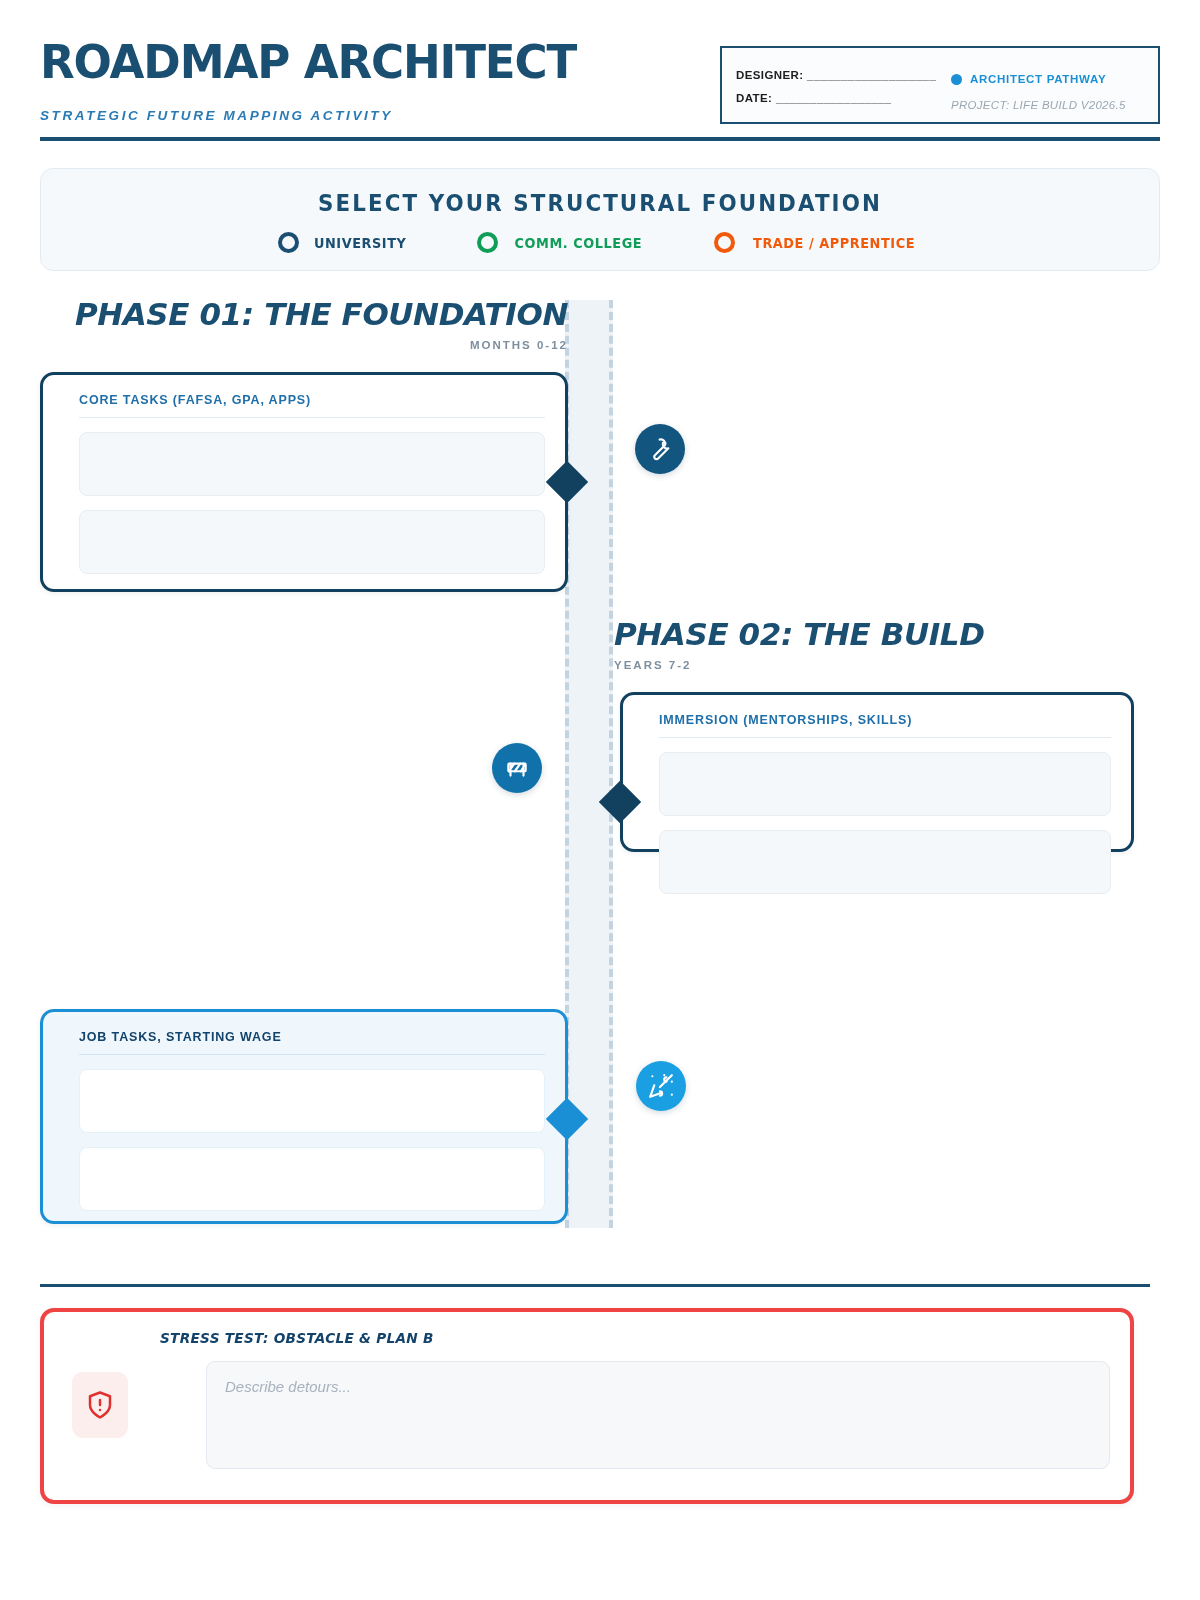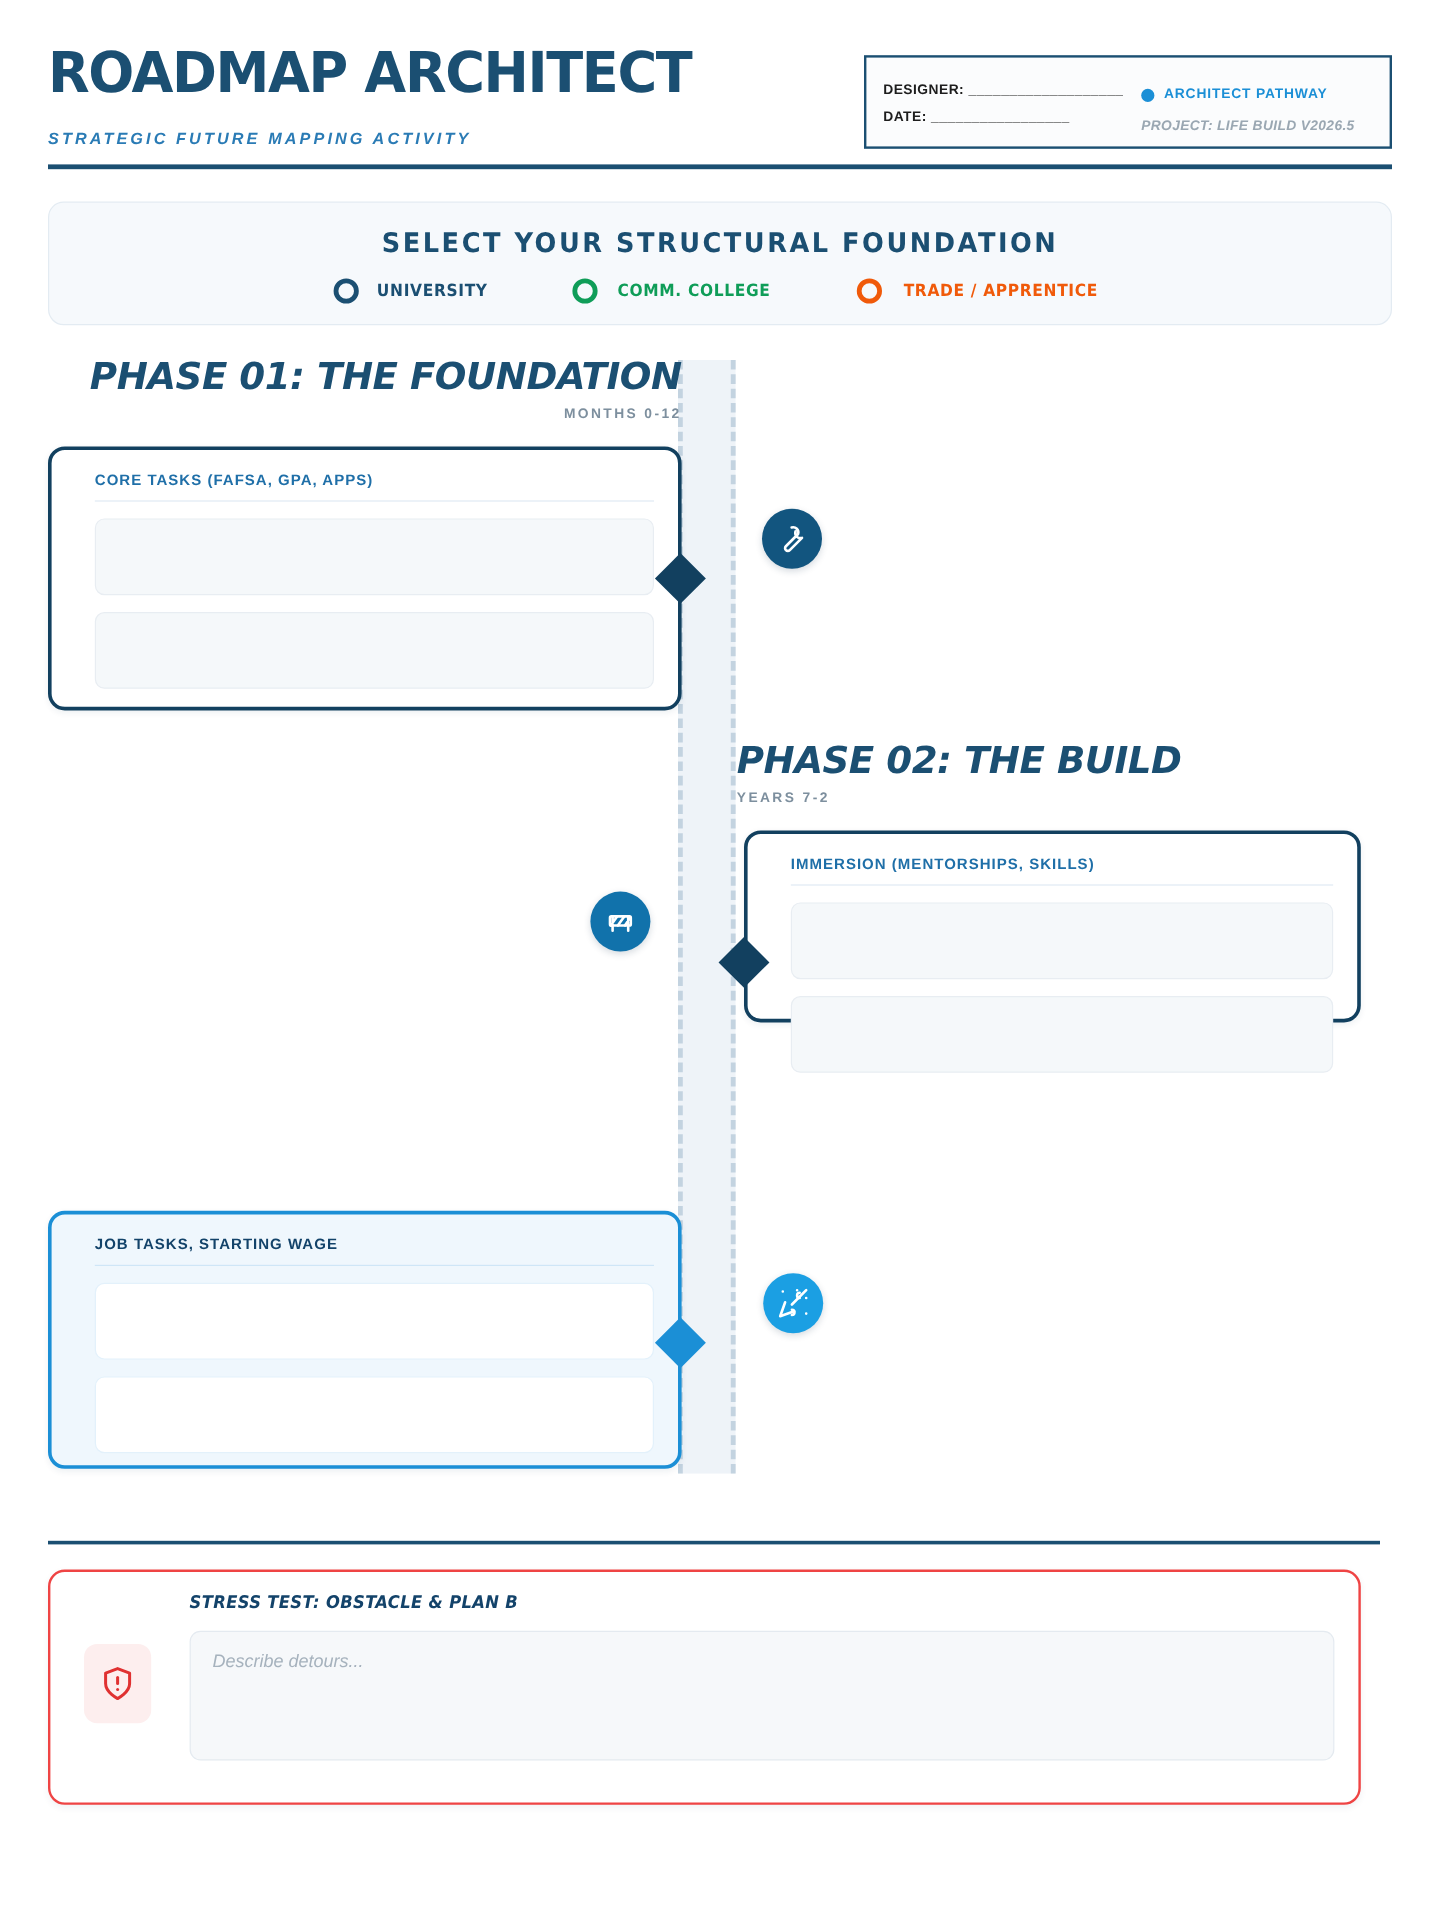--- a/index.html
+++ b/index.html
@@ -105,21 +105,21 @@
   .pathway-text {
     font-size: 11.5px;
     font-weight: 700;
     letter-spacing: 0.7px;
     color: #1b8fd6;
     white-space: nowrap;
   }
   .project-text {
     font-size: 11.5px;
     font-style: italic;
-    font-weight: 700;
+    font-weight: 400;
     letter-spacing: 0.3px;
     color: #9aa7b2;
     white-space: nowrap;
     margin-top: 14px;
   }
 
   .header-rule {
     position: absolute;
     left: 40px;
     top: 137px;
@@ -289,21 +289,21 @@
     height: 3px;
     background: #1b4f72;
   }
   .stress {
     position: absolute;
     left: 40px;
     top: 1308px;
     width: 1094px;
     height: 196px;
     background: #ffffff;
-    border: 2px solid #ef4444;
+    border: 4px solid #ef4444;
     border-radius: 14px;
     box-sizing: border-box;
     box-shadow: 0 2px 6px rgba(20,50,80,0.06);
     text-decoration: underline;
   }
   .stress-icon {
     position: absolute;
     left: 28px;
     top: 60px;
     width: 56px;
@@ -331,20 +331,21 @@
     transform-origin: left center;
   }
   .stress-field {
     margin-top: 15px;
     height: 108px;
     background: #f6f8fa;
     border: 1px solid #e4eaf0;
     border-radius: 9px;
     padding: 16px 18px;
     box-sizing: border-box;
+    margin-left: 46px;
   }
   .stress-placeholder {
     font-size: 15px;
     font-style: italic;
     color: #a6b2bd;
   }
 </style>
 </head>
 <body>
 

